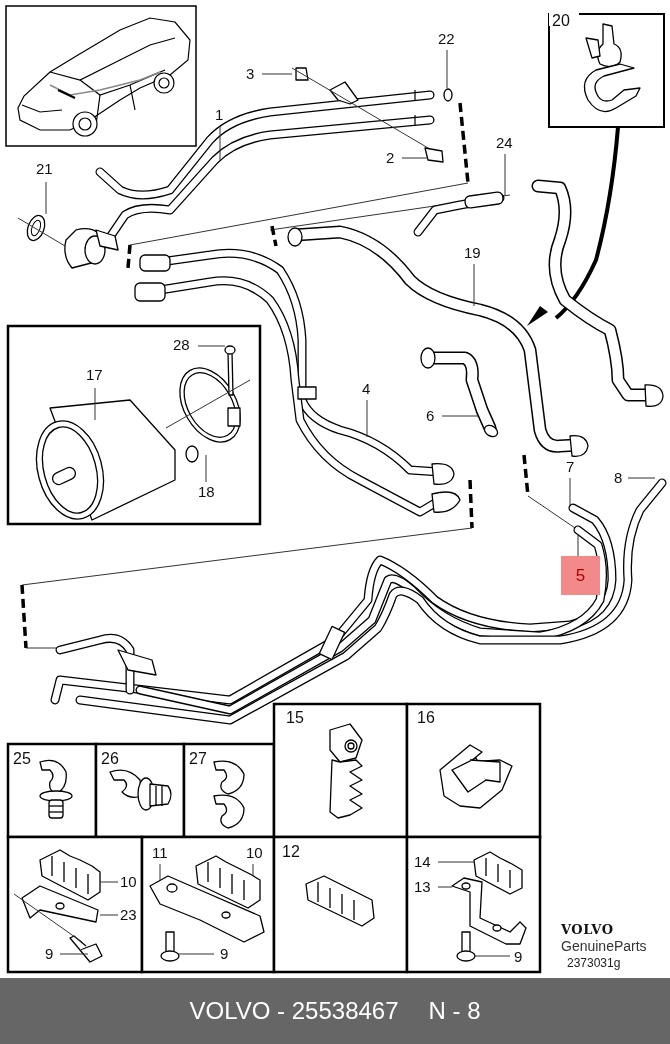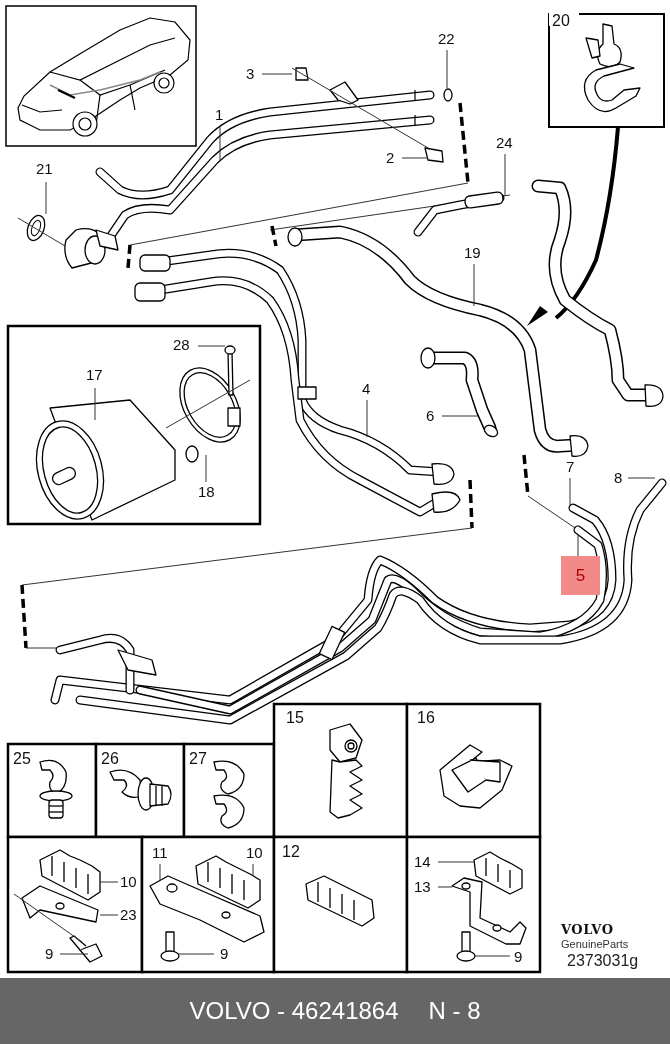--- a/index.html
+++ b/index.html
@@ -15,22 +15,22 @@
   .tube-in { fill: none; stroke: #fff; stroke-width: 6.4; stroke-linecap: round; stroke-linejoin: round; }
   .hose { fill: none; stroke: #000; stroke-width: 13; stroke-linecap: round; stroke-linejoin: round; }
   .hose-in { fill: none; stroke: #fff; stroke-width: 10; stroke-linecap: round; stroke-linejoin: round; }
   .box { fill: #fff; stroke: #000; stroke-width: 2.5; }
   .part { fill: #fff; stroke: #000; stroke-width: 1.3; stroke-linejoin: round; }
   #highlight-5 { position: absolute; left: 561px; top: 556px; width: 39px; height: 39px;
                  background: #f28a8a; display: flex; align-items: center; justify-content: center; }
   #highlight-5 span { color: #b00000; font-size: 17px; font-family: "Liberation Sans", sans-serif; }
   #brand { position: absolute; left: 555px; top: 922px; width: 100px; text-align: left; }
   #brand .logo { font-family: "DejaVu Serif", serif; font-weight: bold; font-size: 13px; letter-spacing: 0.5px; color: #111; display:block; margin-left: 6px;}
-  #brand .genuine { font-size: 11px; color: #333; display:block; margin-left: 6px; margin-top: 1px;}
-  #brand .code { font-size: 16px; color: #222; display:block; margin-left: 12px; margin-top: 2px;}
+  #brand .genuine { font-size: 14px; color: #333; display:block; margin-left: 6px; margin-top: 1px;}
+  #brand .code { font-size: 12px; color: #222; display:block; margin-left: 12px; margin-top: 2px;}
   #footer { position: absolute; left: 0; top: 978px; width: 670px; height: 66px; background: #666666;
             display: flex; align-items: center; justify-content: center; }
   #footer .txt { color: #ffffff; font-size: 24px; font-family: "Liberation Sans", sans-serif; letter-spacing: 0; }
   #footer .sep { display: inline-block; width: 30px; }
 </style>
 </head>
 <body>
 
 <svg id="diagram" viewBox="0 0 670 978" xmlns="http://www.w3.org/2000/svg">
 
@@ -348,16 +348,16 @@
   <span class="logo">VOLVO</span>
   <span class="genuine">GenuineParts</span>
   <span class="code">2373031g</span>
 </div>
 
 <div id="footer">
   <span class="txt">VOLVO</span>
   <span class="txt">&nbsp;</span>
   <span class="txt">-</span>
   <span class="txt">&nbsp;</span>
-  <span class="txt">46241864</span>
+  <span class="txt">25538467</span>
   <span class="sep"></span>
   <span class="txt">N - 8</span>
 </div>
 
 </body></html>

